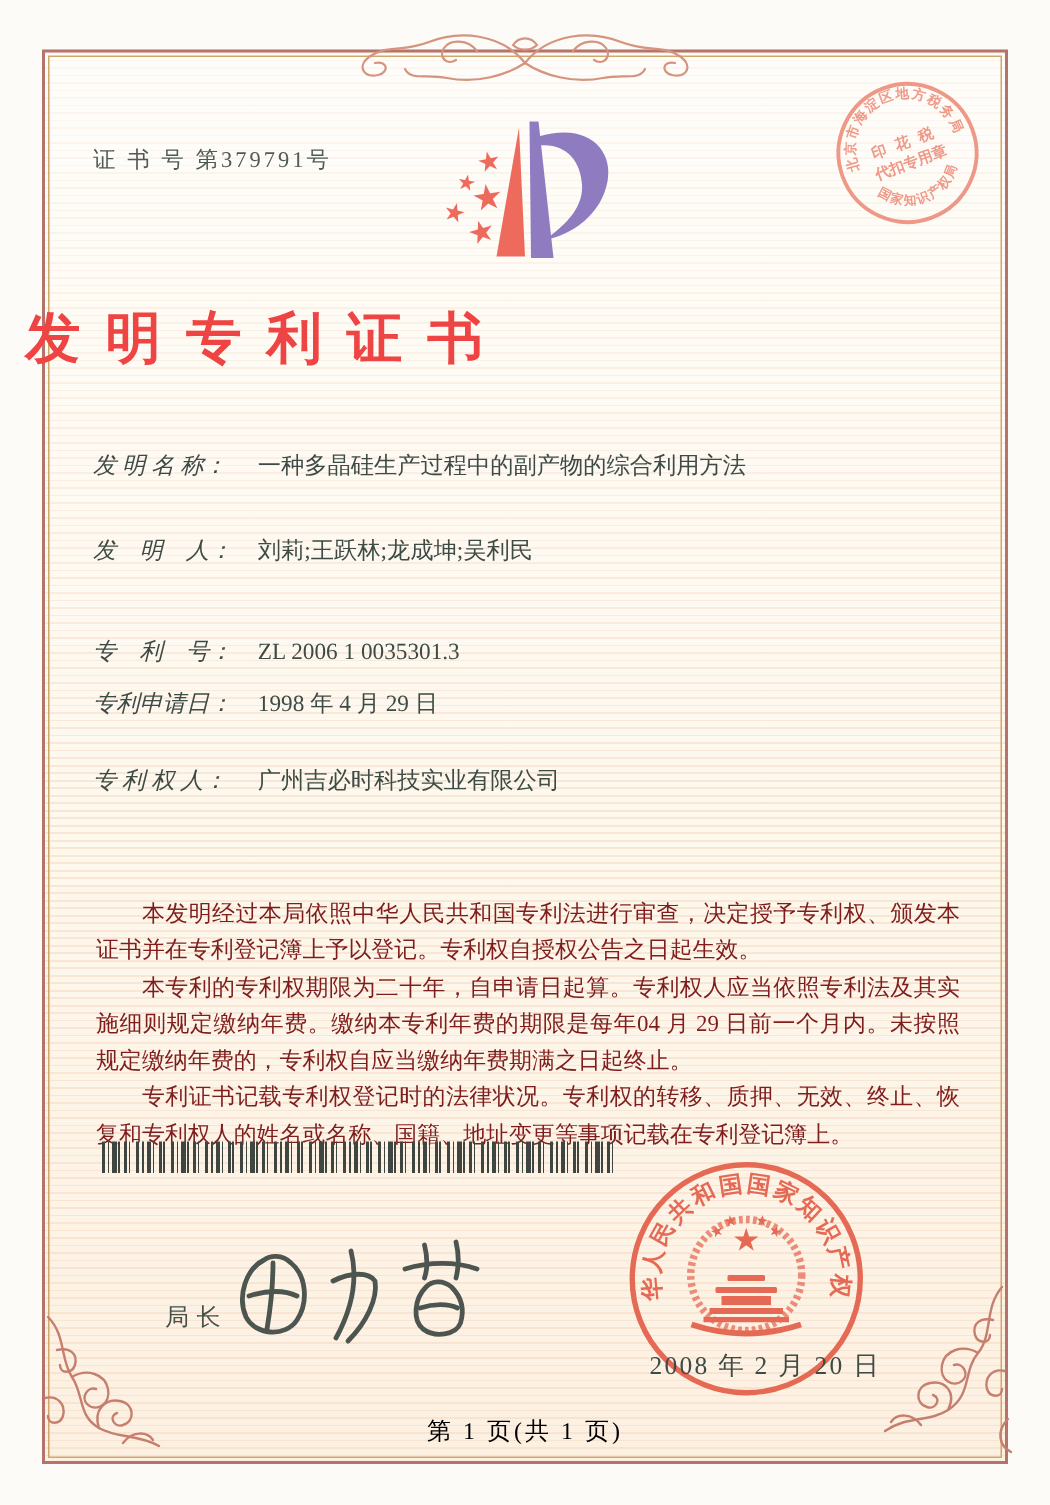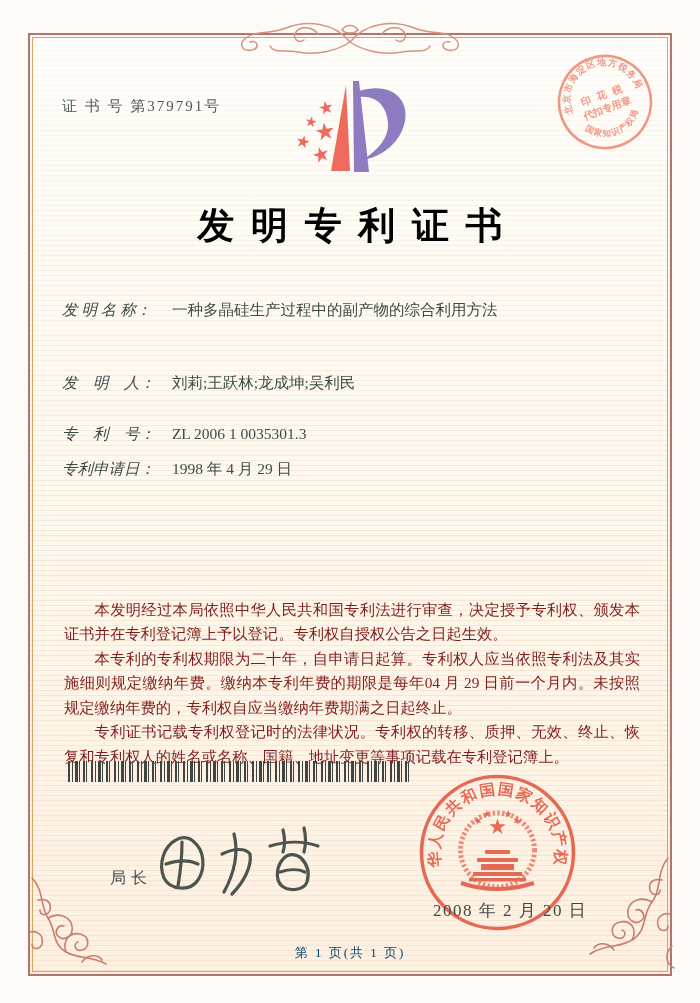--- a/index.html
+++ b/index.html
@@ -23,22 +23,22 @@
     content:"";position:absolute;inset:2px;border:1px solid #cfa768;pointer-events:none;
   }
   .orn{position:absolute;}
   
   .cert-no{
     position:absolute;left:62px;top:97px;font-size:15px;letter-spacing:2px;color:#4e5a54;
   }
   .logo{position:absolute;left:295px;top:75px;}
   .stamp-top{position:absolute;left:540px;top:37px;transform:rotate(-20deg);opacity:.85;}
   .title{
-    position:absolute;left:0;top:201px;width:100%;text-align:center;
-    font-size:37px;font-weight:700;color:#000000;
+    position:absolute;left:0;top:201px;width:100%;text-align:left;
+    font-size:37px;font-weight:700;color:#ef4444;
     letter-spacing:.45em;text-indent:.45em;
   }
   .field-row{position:absolute;left:62px;font-size:15.5px;color:#3e4b45;white-space:nowrap;}
   .field-row .label{display:inline-block;min-width:106px;font-style:italic;}
   .body-text{
     position:absolute;left:64px;top:598px;width:576px;
     font-size:15.3px;line-height:1.60;color:#7f1d1d;text-align:justify;
   }
   .body-text p{margin:0;text-indent:2em;}
   .barcode{
@@ -48,21 +48,21 @@
       #3f4540 4px 5px, transparent 5px 7px,
       #3f4540 7px 10px, transparent 10px 11px,
       #3f4540 11px 12px, transparent 12px 15px,
       #3f4540 15px 17px, transparent 17px 18px,
       #3f4540 18px 19px, transparent 19px 23px);
   }
   .director-label{position:absolute;left:110px;top:856px;font-size:16px;letter-spacing:5px;color:#45514b;margin-top:12px;}
   .signature{position:absolute;left:146px;top:806px;}
   .seal-bottom{position:absolute;left:415px;top:770px;opacity:.92;}
   .issue-date{position:absolute;left:433px;top:899px;font-size:17px;letter-spacing:1.5px;color:#3f4a44;z-index:5;}
-  .page-footer{position:absolute;left:50%;top:944px;transform:translateX(-50%);font-size:13px;letter-spacing:2px;color:#0c4a6e;}
+  .page-footer{position:absolute;left:50%;top:944px;transform:translateX(-50%);font-size:16px;letter-spacing:2px;color:#000000;}
   svg text{font-family:"Liberation Serif","DejaVu Serif",serif;}
 </style>
 </head>
 <body>
 
 <div class="page">
 
   <div class="frame"></div>
 
   <svg class="orn" style="left:222px;top:16px;" width="256" height="48" viewBox="0 0 256 48">
@@ -137,31 +137,35 @@
     <text x="65" y="61" text-anchor="middle" font-size="10" letter-spacing="2" fill="#ec8875" font-weight="bold">印 花 税</text>
     <text x="65" y="75" text-anchor="middle" font-size="10" fill="#ec8875" font-weight="bold">代扣专用章</text>
   </svg>
 
   <div class="title">发明专利证书</div>
 
   <div class="field-row" style="top:300px;">
     <span class="label">发 明 名 称：</span>
     <span class="value">一种多晶硅生产过程中的副产物的综合利用方法</span>
   </div>
-  <div class="field-row" style="top:357px;margin-top:16px;">
+  <div class="field-row" style="top:357px;">
     <span class="label">发　明　人：</span>
     <span class="value">刘莉;王跃林;龙成坤;吴利民</span>
   </div>
   <div class="field-row" style="top:424px;">
     <span class="label">专　利　号：</span>
     <span class="value">ZL 2006 1 0035301.3</span>
   </div>
   <div class="field-row" style="top:459px;">
     <span class="label">专利申请日：</span>
     <span class="value">1998 年 4 月 29 日</span>
+  </div>
+  <div class="field-row" style="top:510px;">
+    <span class="label">专 利 权 人：</span>
+    <span class="value">广州吉必时科技实业有限公司</span>
   </div>
 
   <div class="body-text">
     <p>本发明经过本局依照中华人民共和国专利法进行审查，决定授予专利权、颁发本证书并在专利登记簿上予以登记。专利权自授权公告之日起生效。</p>
     <p>本专利的专利权期限为二十年，自申请日起算。专利权人应当依照专利法及其实施细则规定缴纳年费。缴纳本专利年费的期限是每年04 月 29 日前一个月内。未按照规定缴纳年费的，专利权自应当缴纳年费期满之日起终止。</p>
     <p>专利证书记载专利权登记时的法律状况。专利权的转移、质押、无效、终止、恢复和专利权人的姓名或名称、国籍、地址变更等事项记载在专利登记簿上。</p>
   </div>
 
   <div class="barcode"></div>
 

